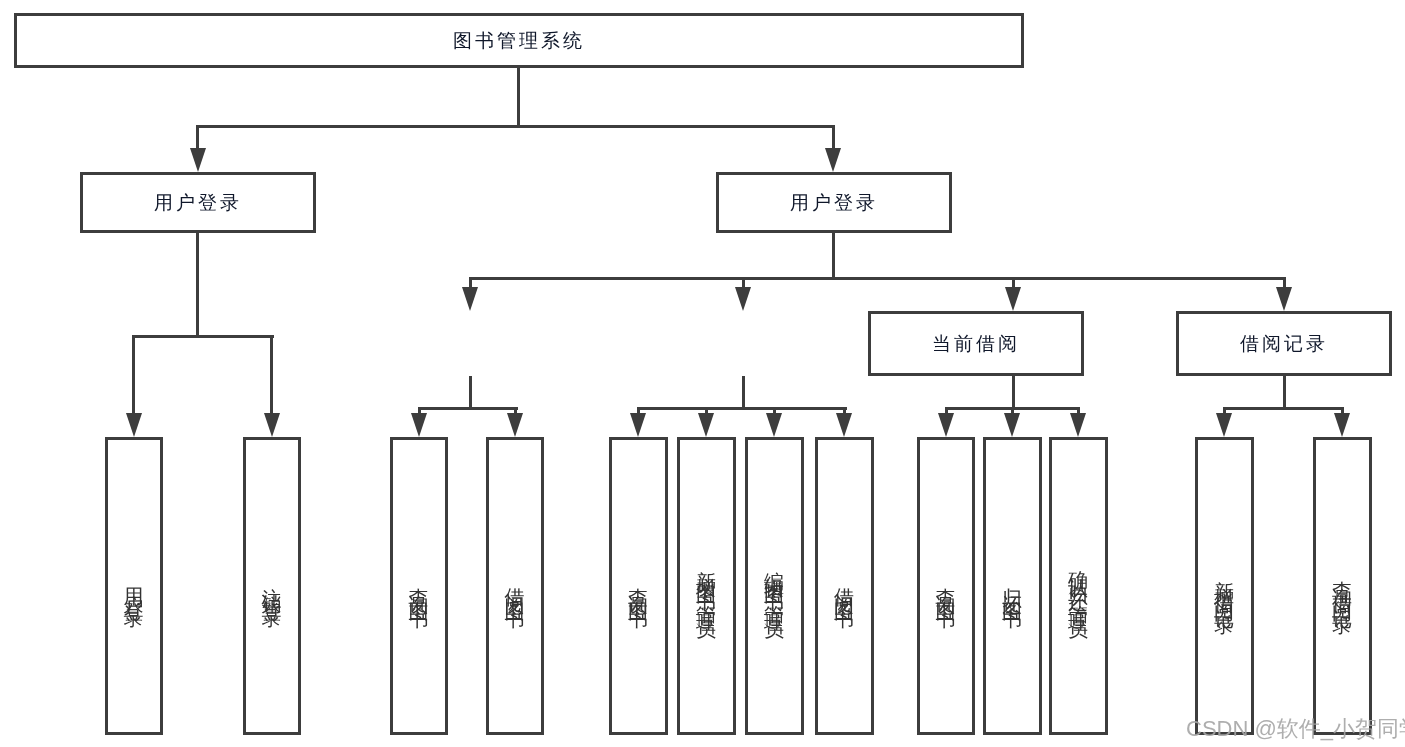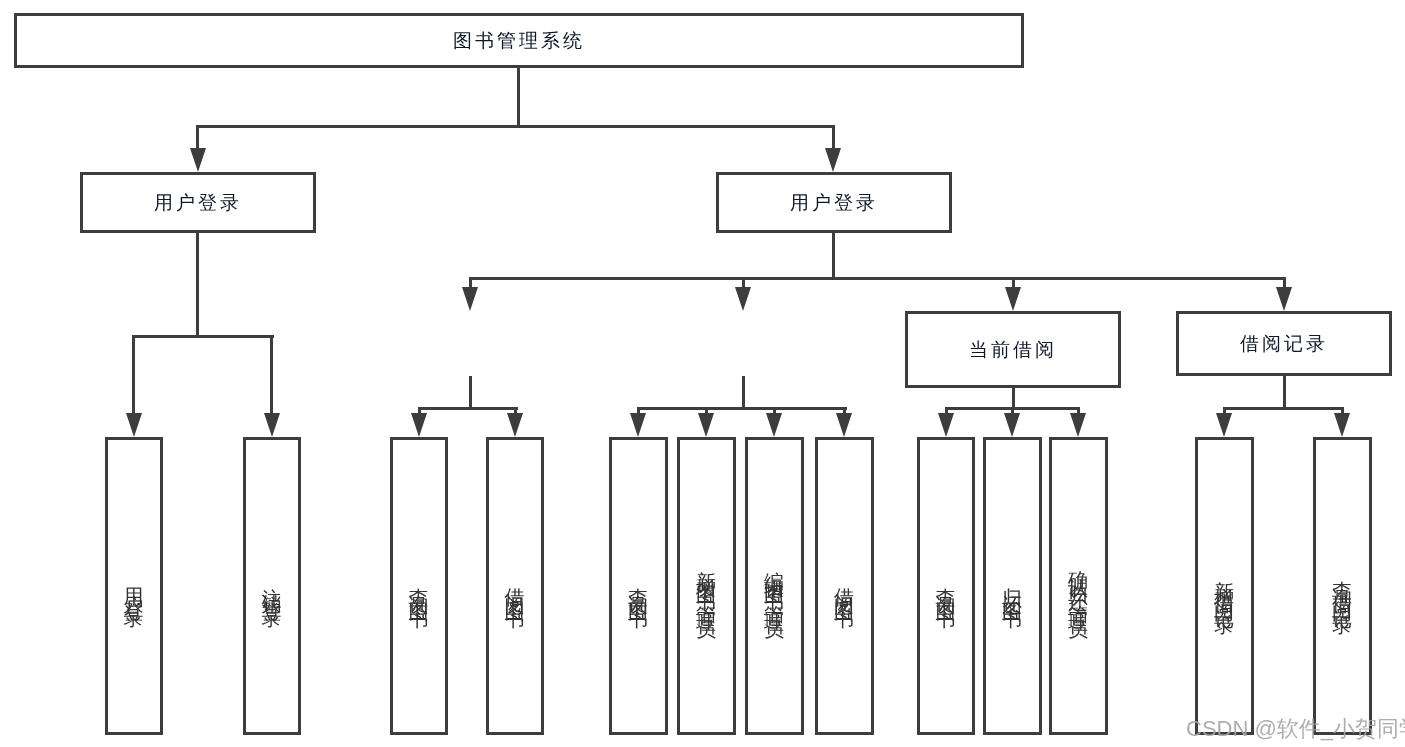--- a/index.html
+++ b/index.html
@@ -98,21 +98,21 @@
     <span class="hlabel">图书管理系统</span>
   </div>
 
   <div class="box" style="left:80px;top:172px;width:236px;height:61px">
     <span class="hlabel">用户登录</span>
   </div>
   <div class="box" style="left:716px;top:172px;width:236px;height:61px">
     <span class="hlabel">用户登录</span>
   </div>
 
-  <div class="box" style="left:905px;top:311px;width:216px;height:77px">
+  <div class="box" style="left:868px;top:311px;width:216px;height:65px">
     <span class="hlabel">当前借阅</span>
   </div>
   <div class="box" style="left:1176px;top:311px;width:216px;height:65px">
     <span class="hlabel">借阅记录</span>
   </div>
 
   <div class="box vbox" style="left:105px;top:437px;width:58px;height:298px">
     <span class="vlabel">用户登录</span>
   </div>
   <div class="box vbox" style="left:243px;top:437px;width:58px;height:298px">

